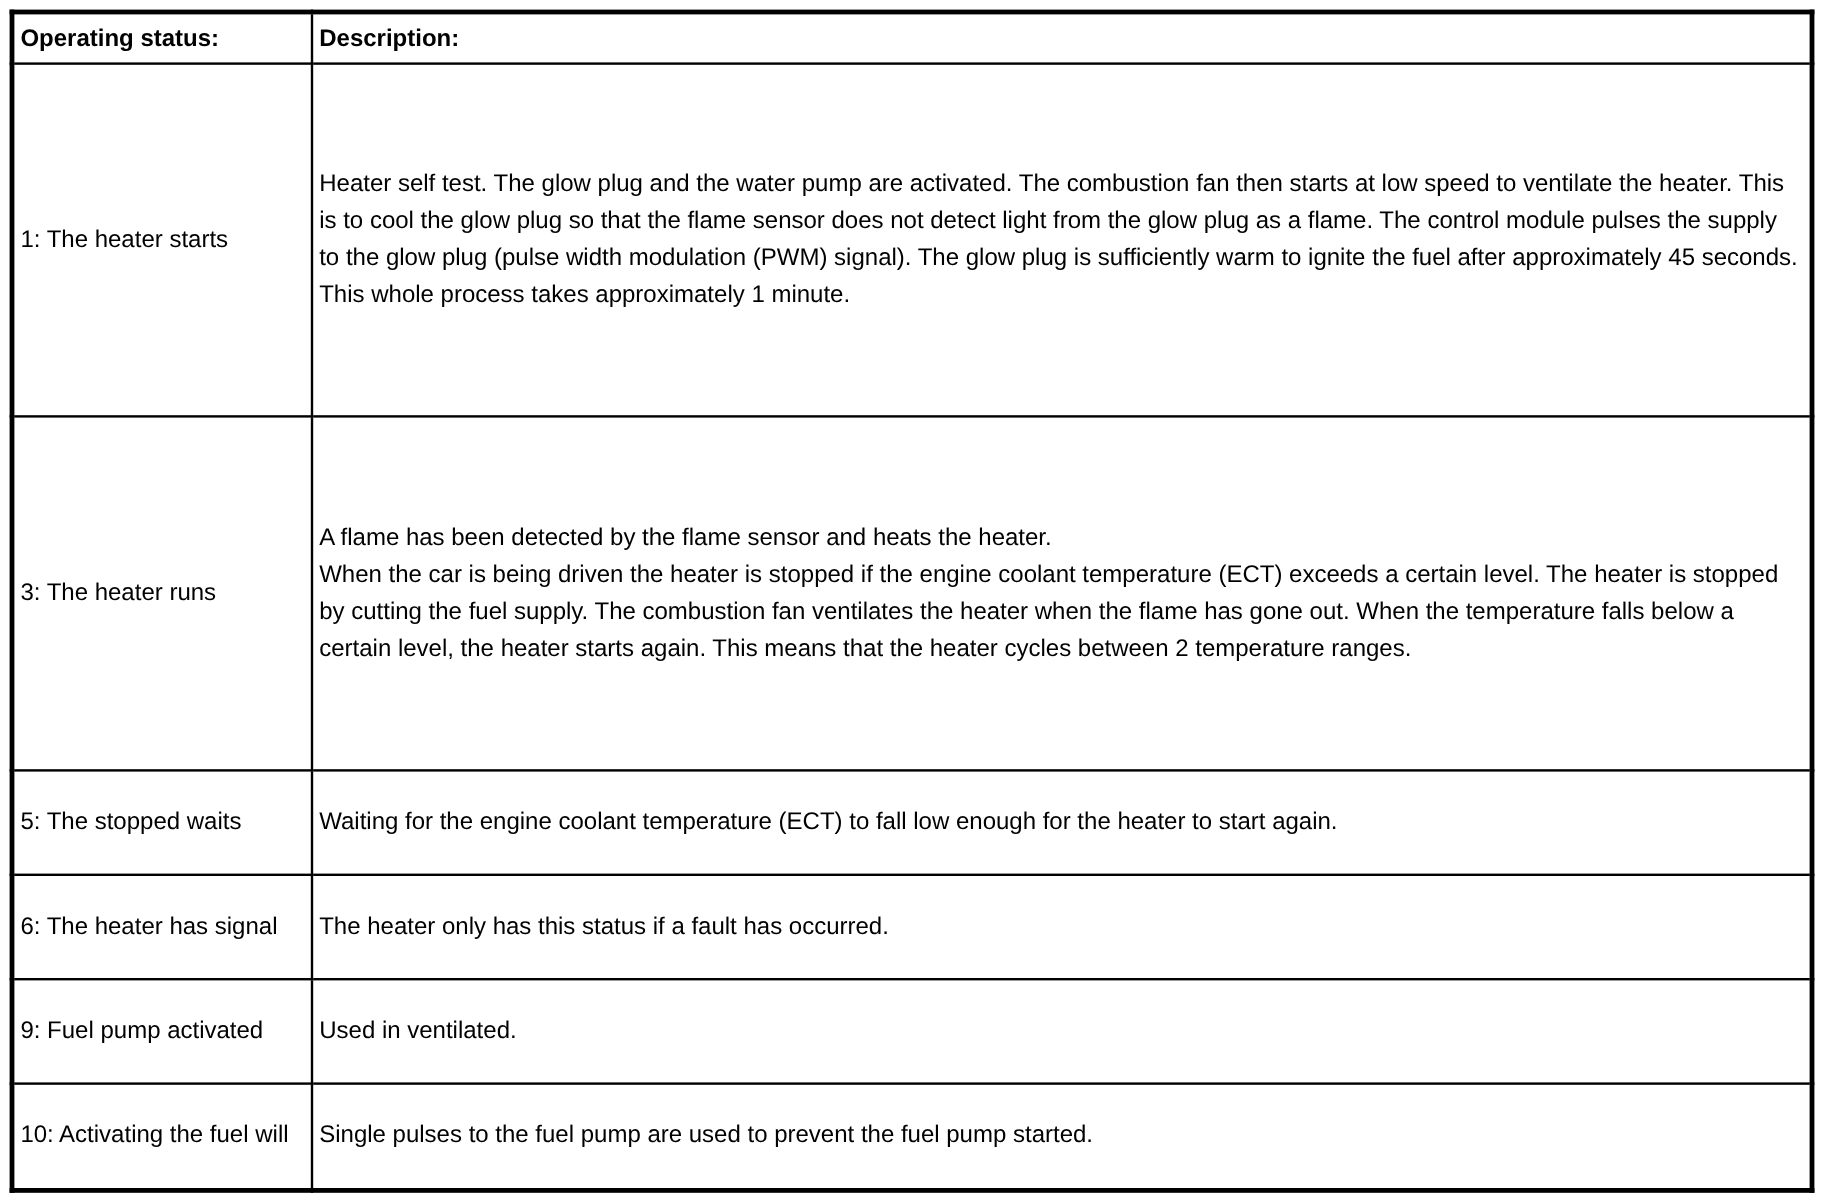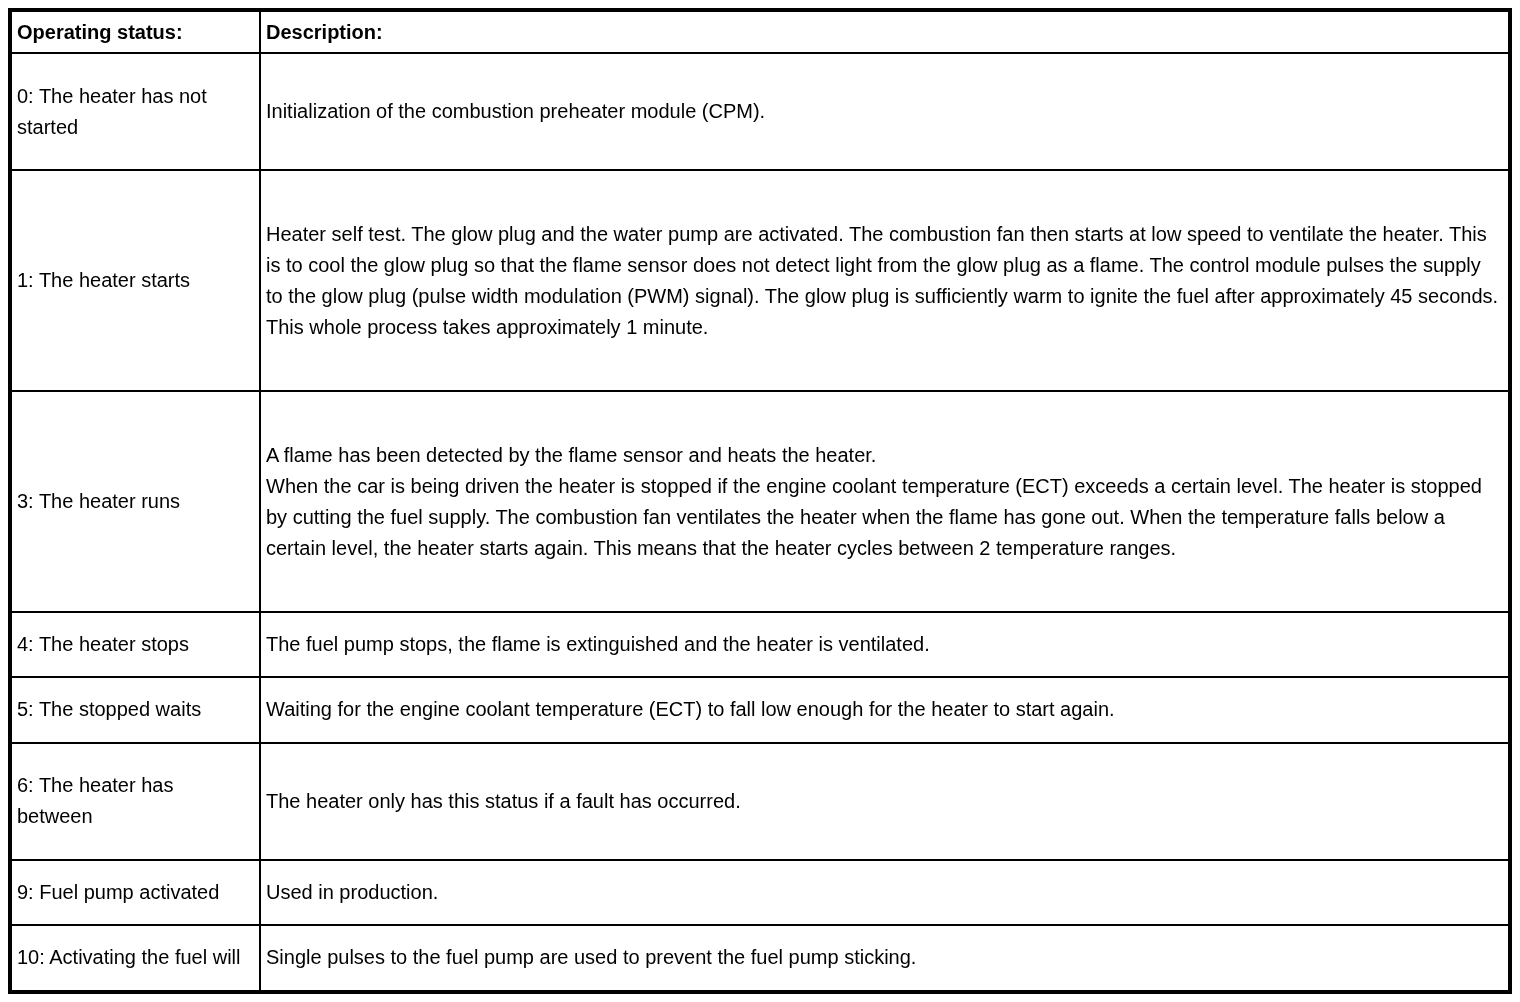--- a/index.html
+++ b/index.html
@@ -52,48 +52,40 @@
       <col class="col-description">
     </colgroup>
     <thead>
       <tr>
         <th>Operating status:</th>
         <th>Description:</th>
       </tr>
     </thead>
     <tbody id="table-body">
         <tr>
-          <td class="status-cell">0: The heater has not started</td>
-          <td class="description-cell">Initialization of the combustion preheater module (CPM).</td>
-        </tr>
-        <tr>
           <td class="status-cell">1: The heater starts</td>
           <td class="description-cell">Heater self test. The glow plug and the water pump are activated. The combustion fan then starts at low speed to ventilate the heater. This is to cool the glow plug so that the flame sensor does not detect light from the glow plug as a flame. The control module pulses the supply to the glow plug (pulse width modulation (PWM) signal). The glow plug is sufficiently warm to ignite the fuel after approximately 45 seconds.
 This whole process takes approximately 1 minute.</td>
         </tr>
         <tr>
           <td class="status-cell">3: The heater runs</td>
           <td class="description-cell">A flame has been detected by the flame sensor and heats the heater.
 When the car is being driven the heater is stopped if the engine coolant temperature (ECT) exceeds a certain level. The heater is stopped by cutting the fuel supply. The combustion fan ventilates the heater when the flame has gone out. When the temperature falls below a certain level, the heater starts again. This means that the heater cycles between 2 temperature ranges.</td>
         </tr>
         <tr>
-          <td class="status-cell">4: The heater stops</td>
-          <td class="description-cell">The fuel pump stops, the flame is extinguished and the heater is ventilated.</td>
-        </tr>
-        <tr>
           <td class="status-cell">5: The stopped waits</td>
           <td class="description-cell">Waiting for the engine coolant temperature (ECT) to fall low enough for the heater to start again.</td>
         </tr>
         <tr>
-          <td class="status-cell">6: The heater has between</td>
+          <td class="status-cell">6: The heater has signal</td>
           <td class="description-cell">The heater only has this status if a fault has occurred.</td>
         </tr>
         <tr>
           <td class="status-cell">9: Fuel pump activated</td>
-          <td class="description-cell">Used in production.</td>
+          <td class="description-cell">Used in ventilated.</td>
         </tr>
         <tr>
           <td class="status-cell">10: Activating the fuel will</td>
-          <td class="description-cell">Single pulses to the fuel pump are used to prevent the fuel pump sticking.</td>
+          <td class="description-cell">Single pulses to the fuel pump are used to prevent the fuel pump started.</td>
         </tr>
       </tbody>
   </table>
 </div>
 
 </body></html>

